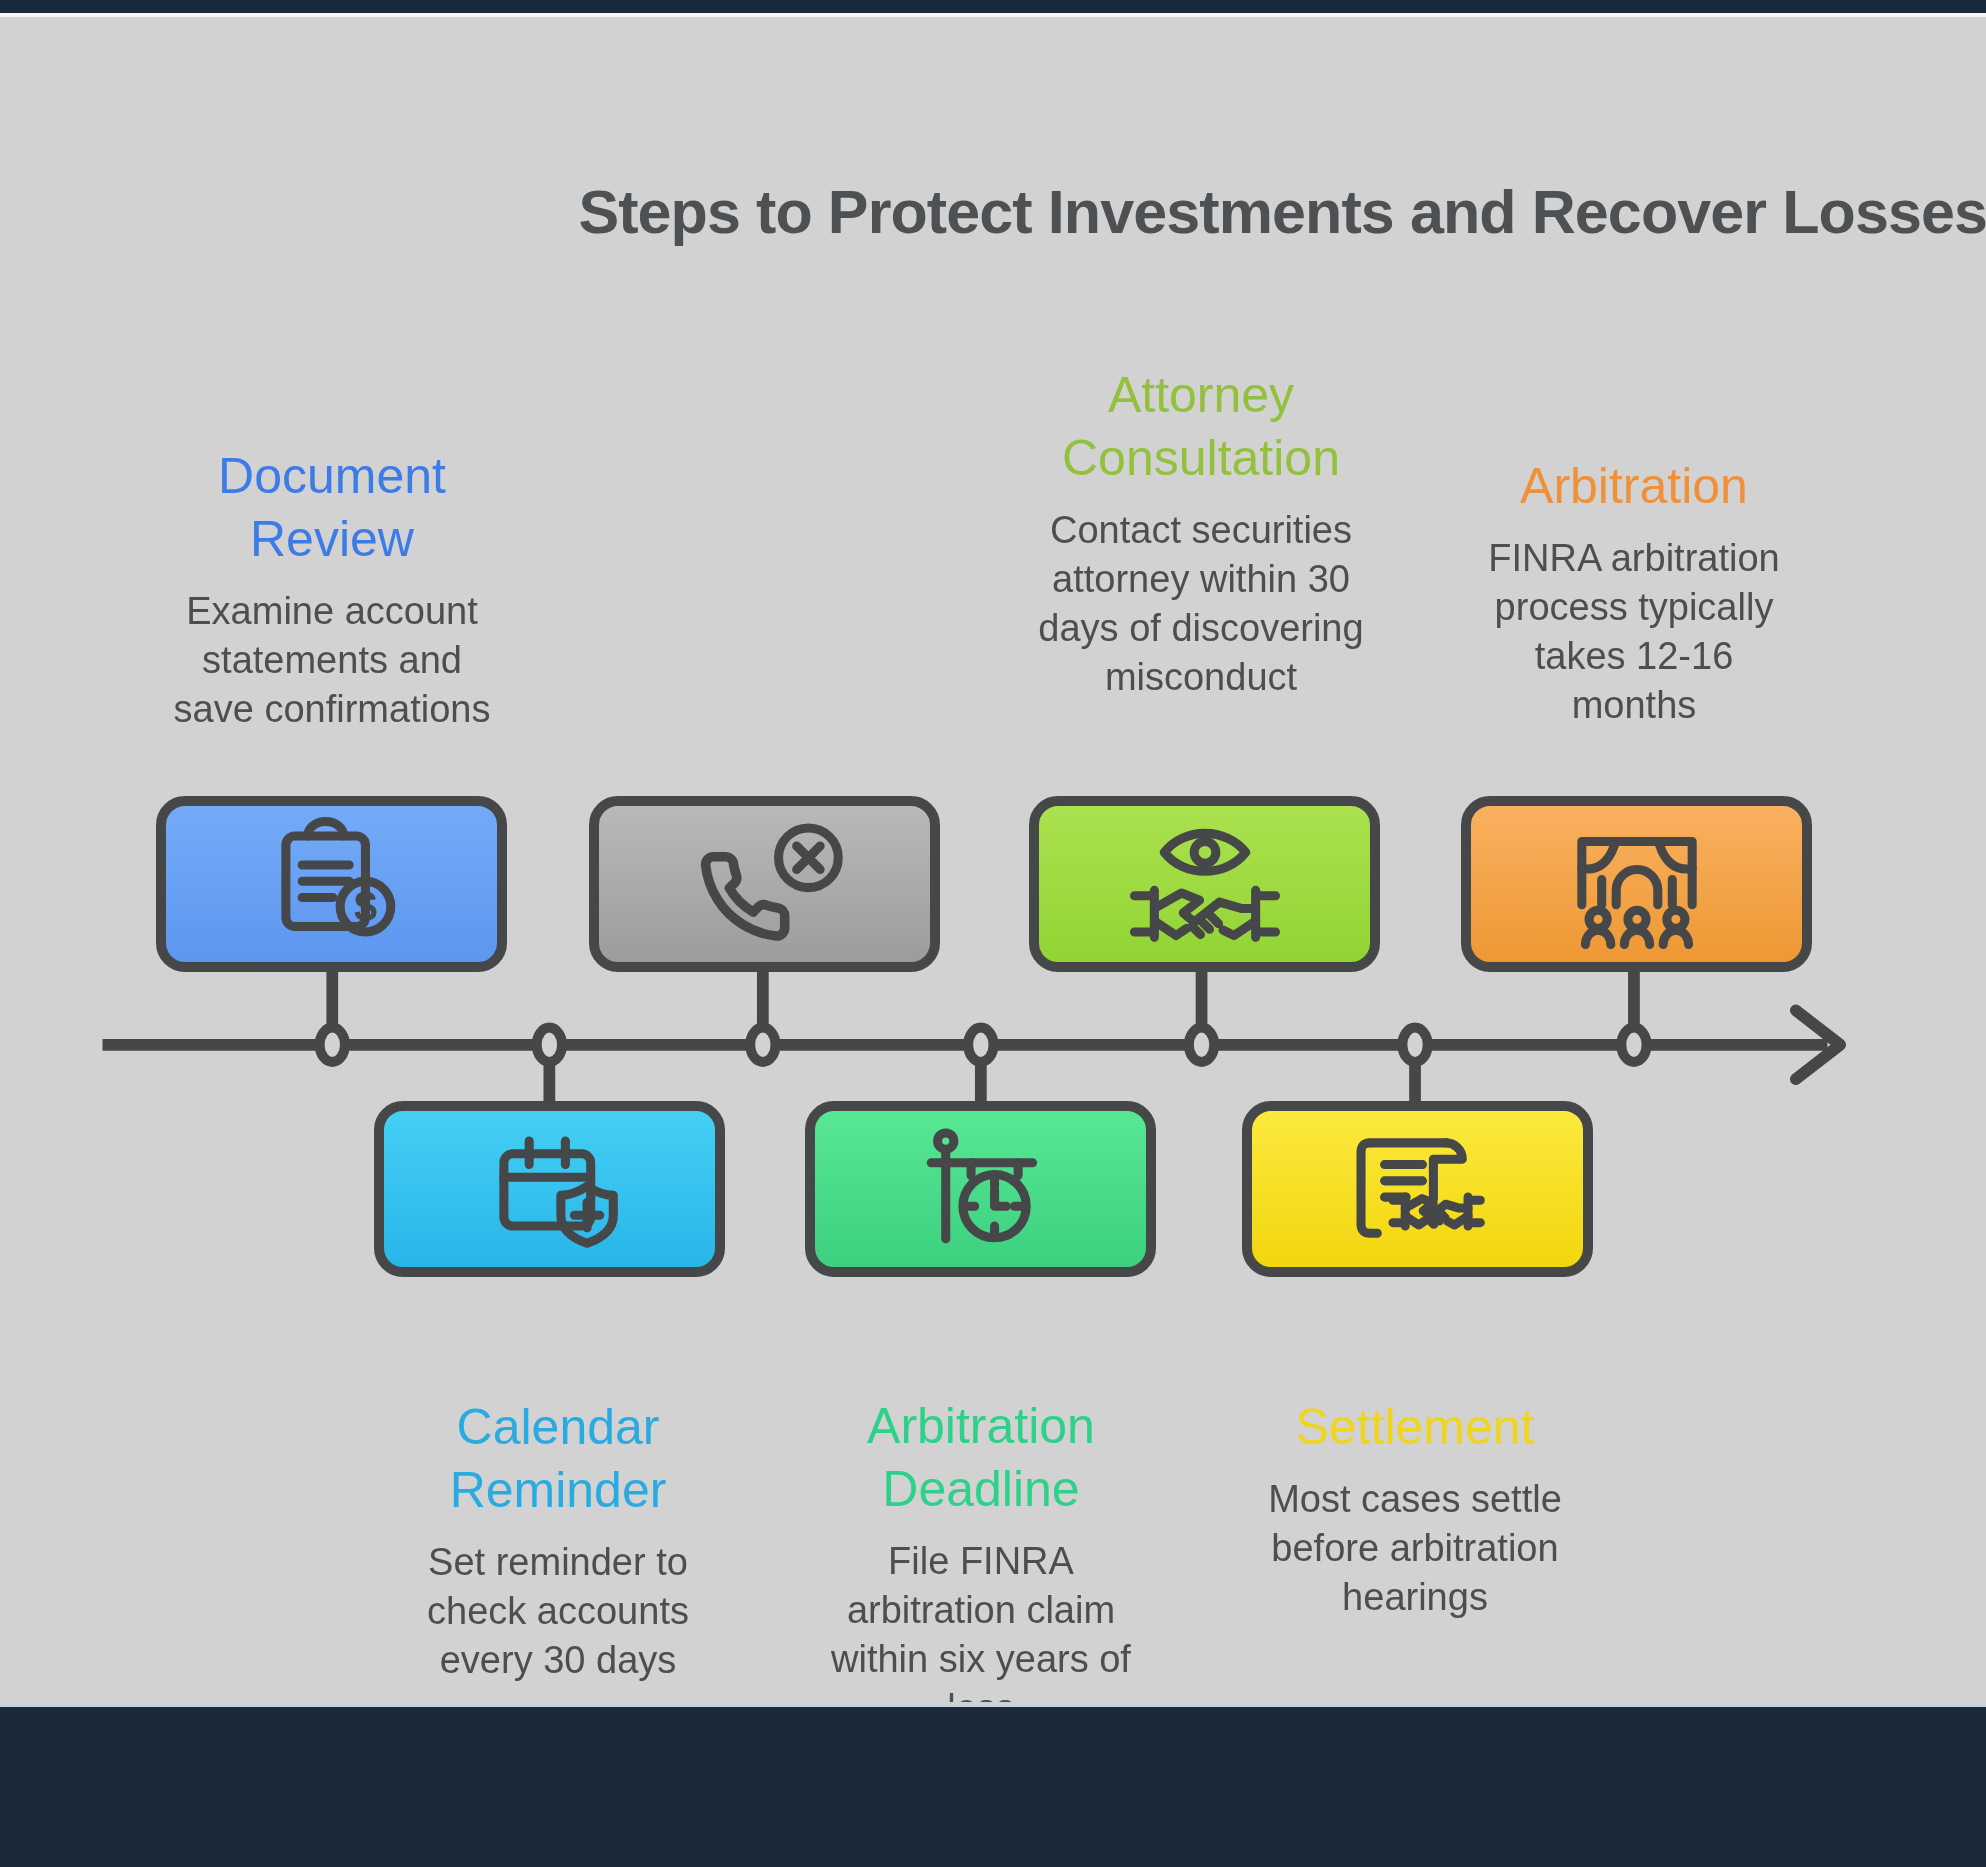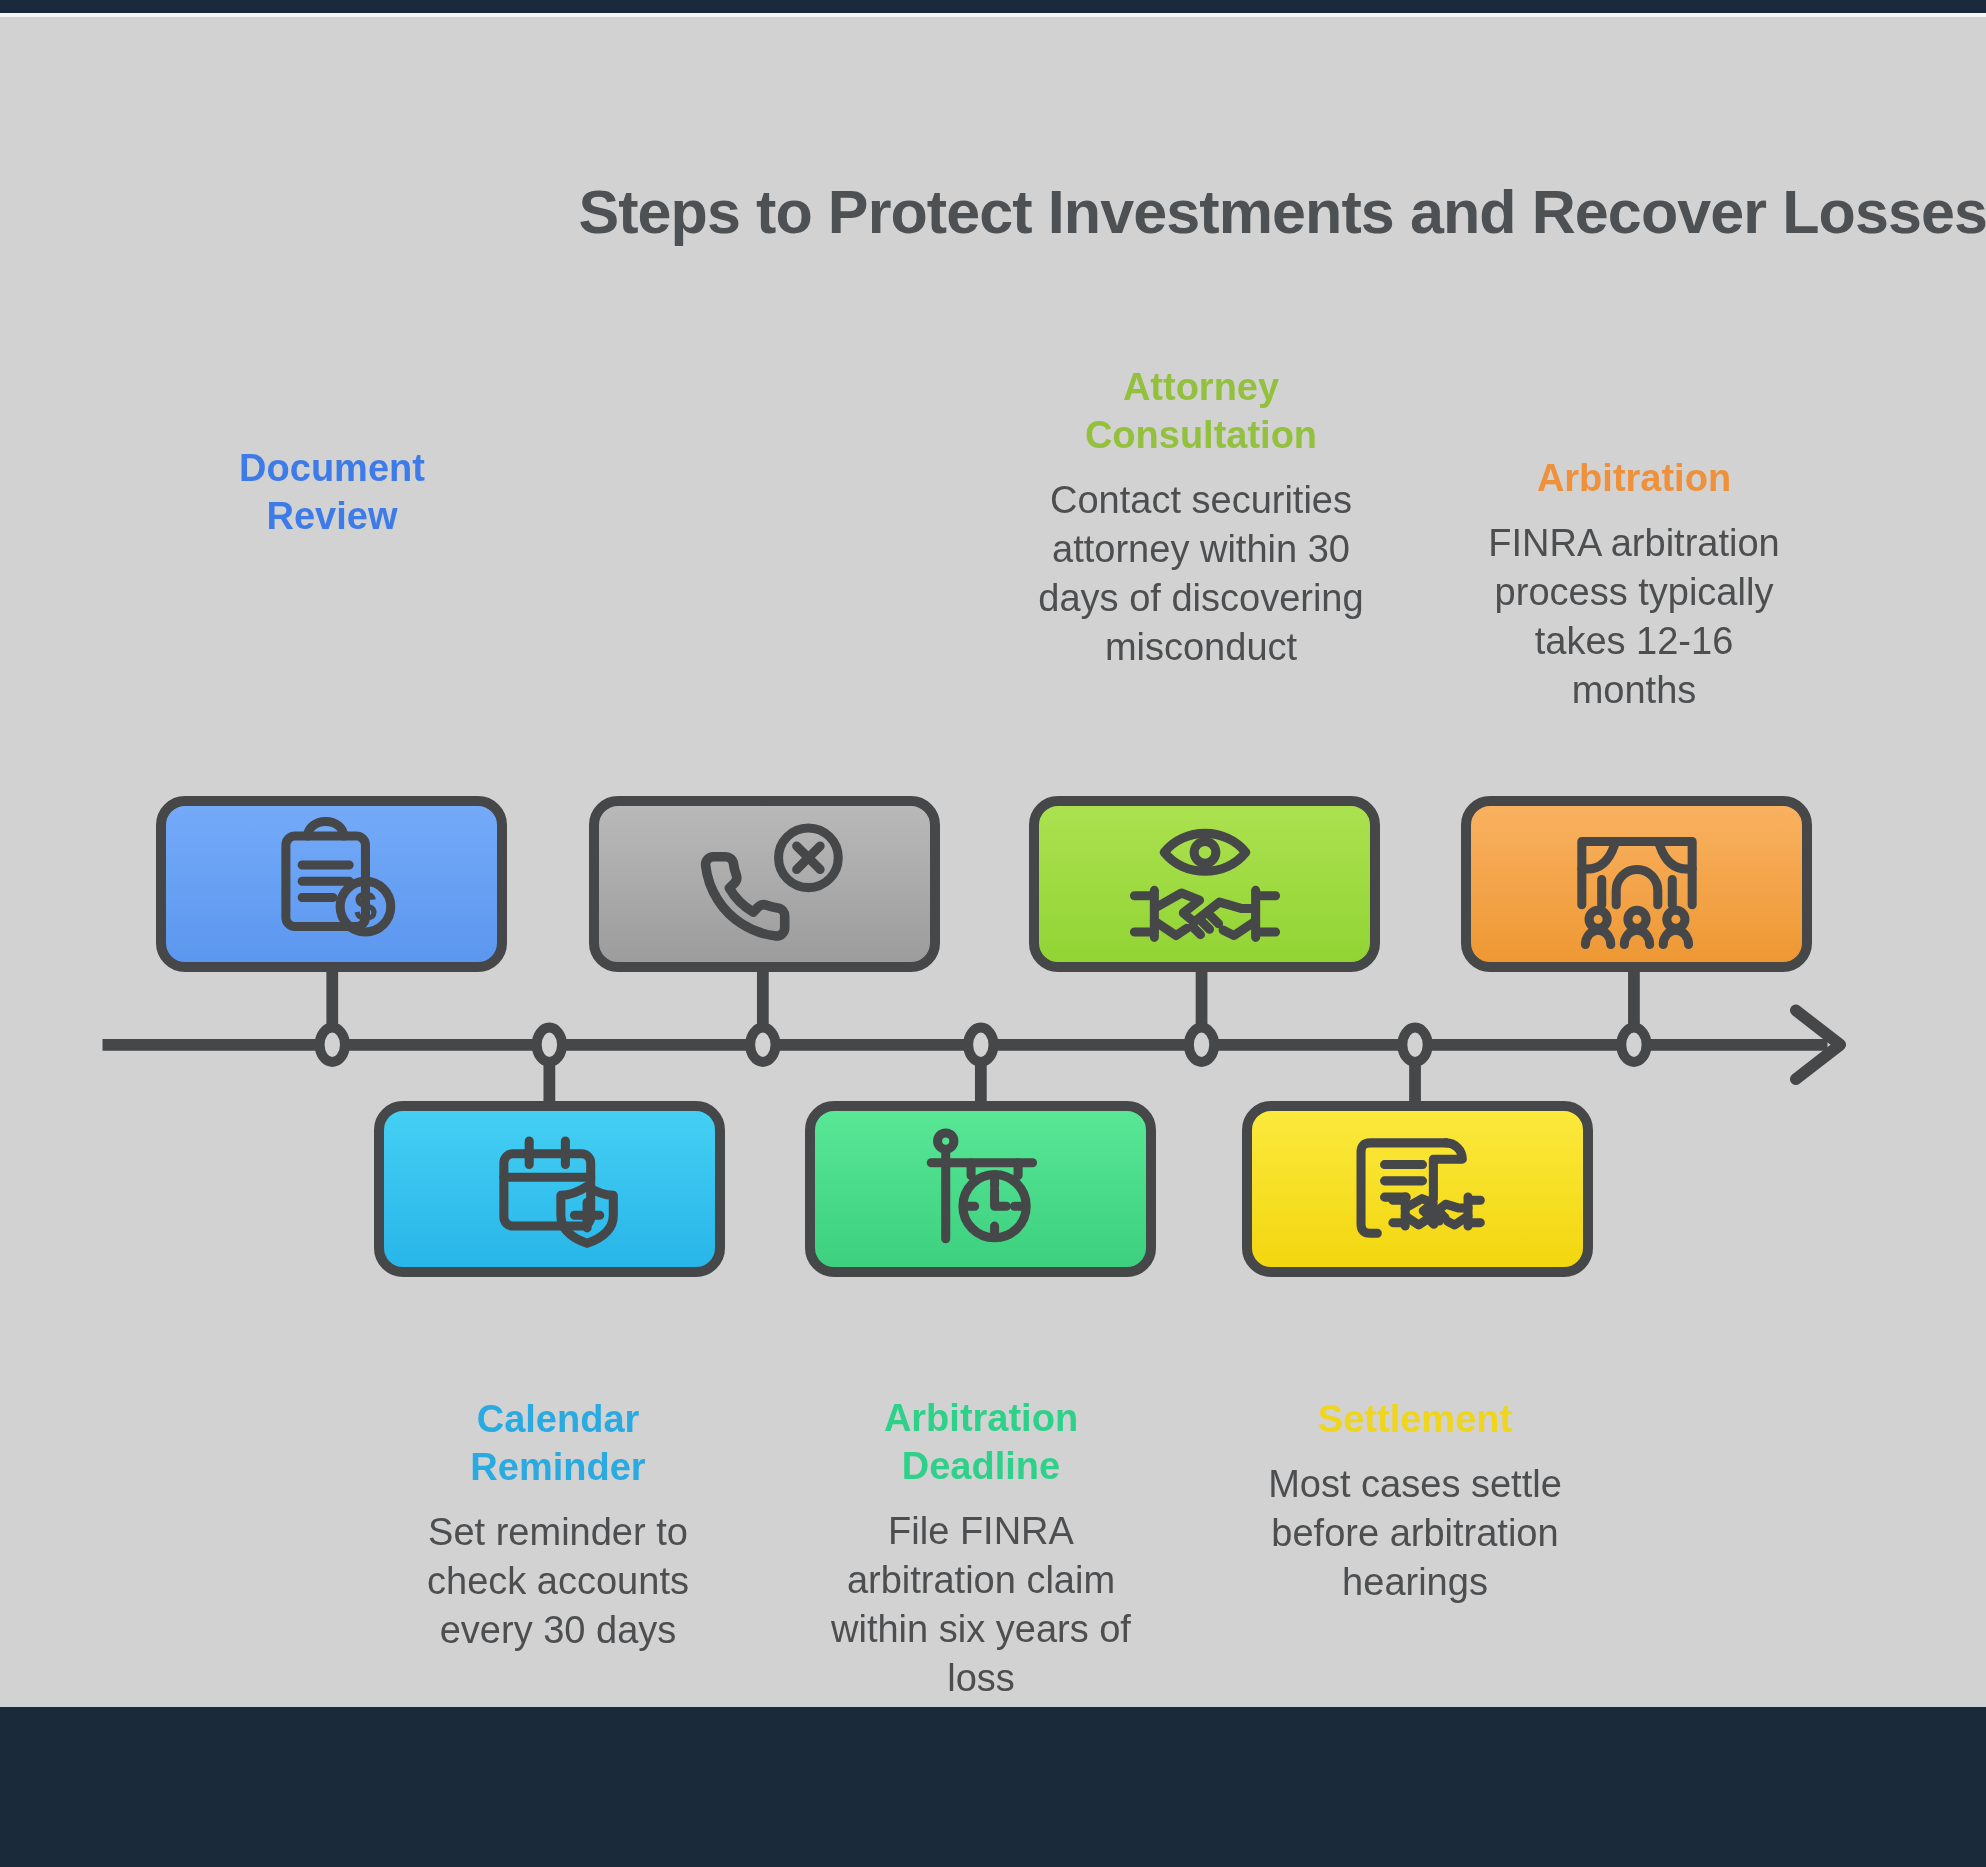--- a/index.html
+++ b/index.html
@@ -7,21 +7,21 @@
           font-family:"Liberation Sans",sans-serif;}
   .top-band{position:absolute;top:0;left:0;right:0;height:12.7px;background:#1a2a3a;z-index:3;}
   .top-light{position:absolute;top:12.7px;left:0;right:0;height:4.5px;background:#f5f7f7;z-index:3;}
   .footer-light{position:absolute;left:0;right:0;bottom:160px;height:5.4px;background:#cdd2d6;z-index:3;}
   .footer-band{position:absolute;left:0;right:0;bottom:0;height:160px;background:#1a2a3a;z-index:3;}
   .title{position:absolute;top:177px;left:0;right:0;text-align:right;
          font-size:61px;font-weight:bold;color:#4e5153;letter-spacing:-0.9px;z-index:2;}
   .timeline{position:absolute;top:0;left:0;z-index:1;}
   .step-label{position:absolute;transform:translateX(-50%);display:flex;flex-direction:column;
               align-items:center;text-align:center;z-index:2;}
-  .heading{font-size:38px;line-height:1.26;font-weight:bold;}
+  .heading{font-size:50px;line-height:1.26;}
   .desc{font-size:38px;line-height:1.29;color:#4c4e50;margin-top:16.3px;}
   .box{position:absolute;width:351px;height:176px;box-sizing:border-box;border:10px solid #454748;
        border-radius:29px;display:flex;align-items:center;justify-content:center;z-index:2;}
   .box svg{display:block;}
   
   .p1{left:332px;top:445px;justify-content:space-between;}  .h1{color:#3D7CE8;width:271px;} .d1{width:344px;}
   .p2{left:558px;top:1396px;} .h2{color:#29ABE2;width:271px;} .d2{width:308px;}
   .p3{left:763px;top:498px;}  .h3{color:#9EA1A3;width:389px;} .d3{width:353px;}
   .p4{left:981px;top:1395px;}.h4{color:#2ED189;width:289px;} .d4{width:353px;}
   .p5{left:1201px;top:364px;} .h5{color:#93C13D;width:308px;} .d5{width:344px;}
@@ -78,20 +78,21 @@
       <ellipse cx="843" cy="1155" rx="14" ry="19"></ellipse>
       <ellipse cx="1084" cy="1155" rx="14" ry="19"></ellipse>
       <ellipse cx="1328" cy="1155" rx="14" ry="19"></ellipse>
       <ellipse cx="1564" cy="1155" rx="14" ry="19"></ellipse>
       <ellipse cx="1806" cy="1155" rx="14" ry="19"></ellipse>
     </g>
   </svg>
 
   <div class="step-label p1">
     <div class="heading h1">Document Review</div>
+    <div class="desc d1">Examine account statements and save confirmations</div>
   </div>
   <div class="step-label p5">
     <div class="heading h5">Attorney Consultation</div>
     <div class="desc d5">Contact securities attorney within 30 days of discovering misconduct</div>
   </div>
   <div class="step-label p7">
     <div class="heading h7">Arbitration</div>
     <div class="desc d7">FINRA arbitration process typically takes 12-16 months</div>
   </div>
   <div class="step-label p2">

